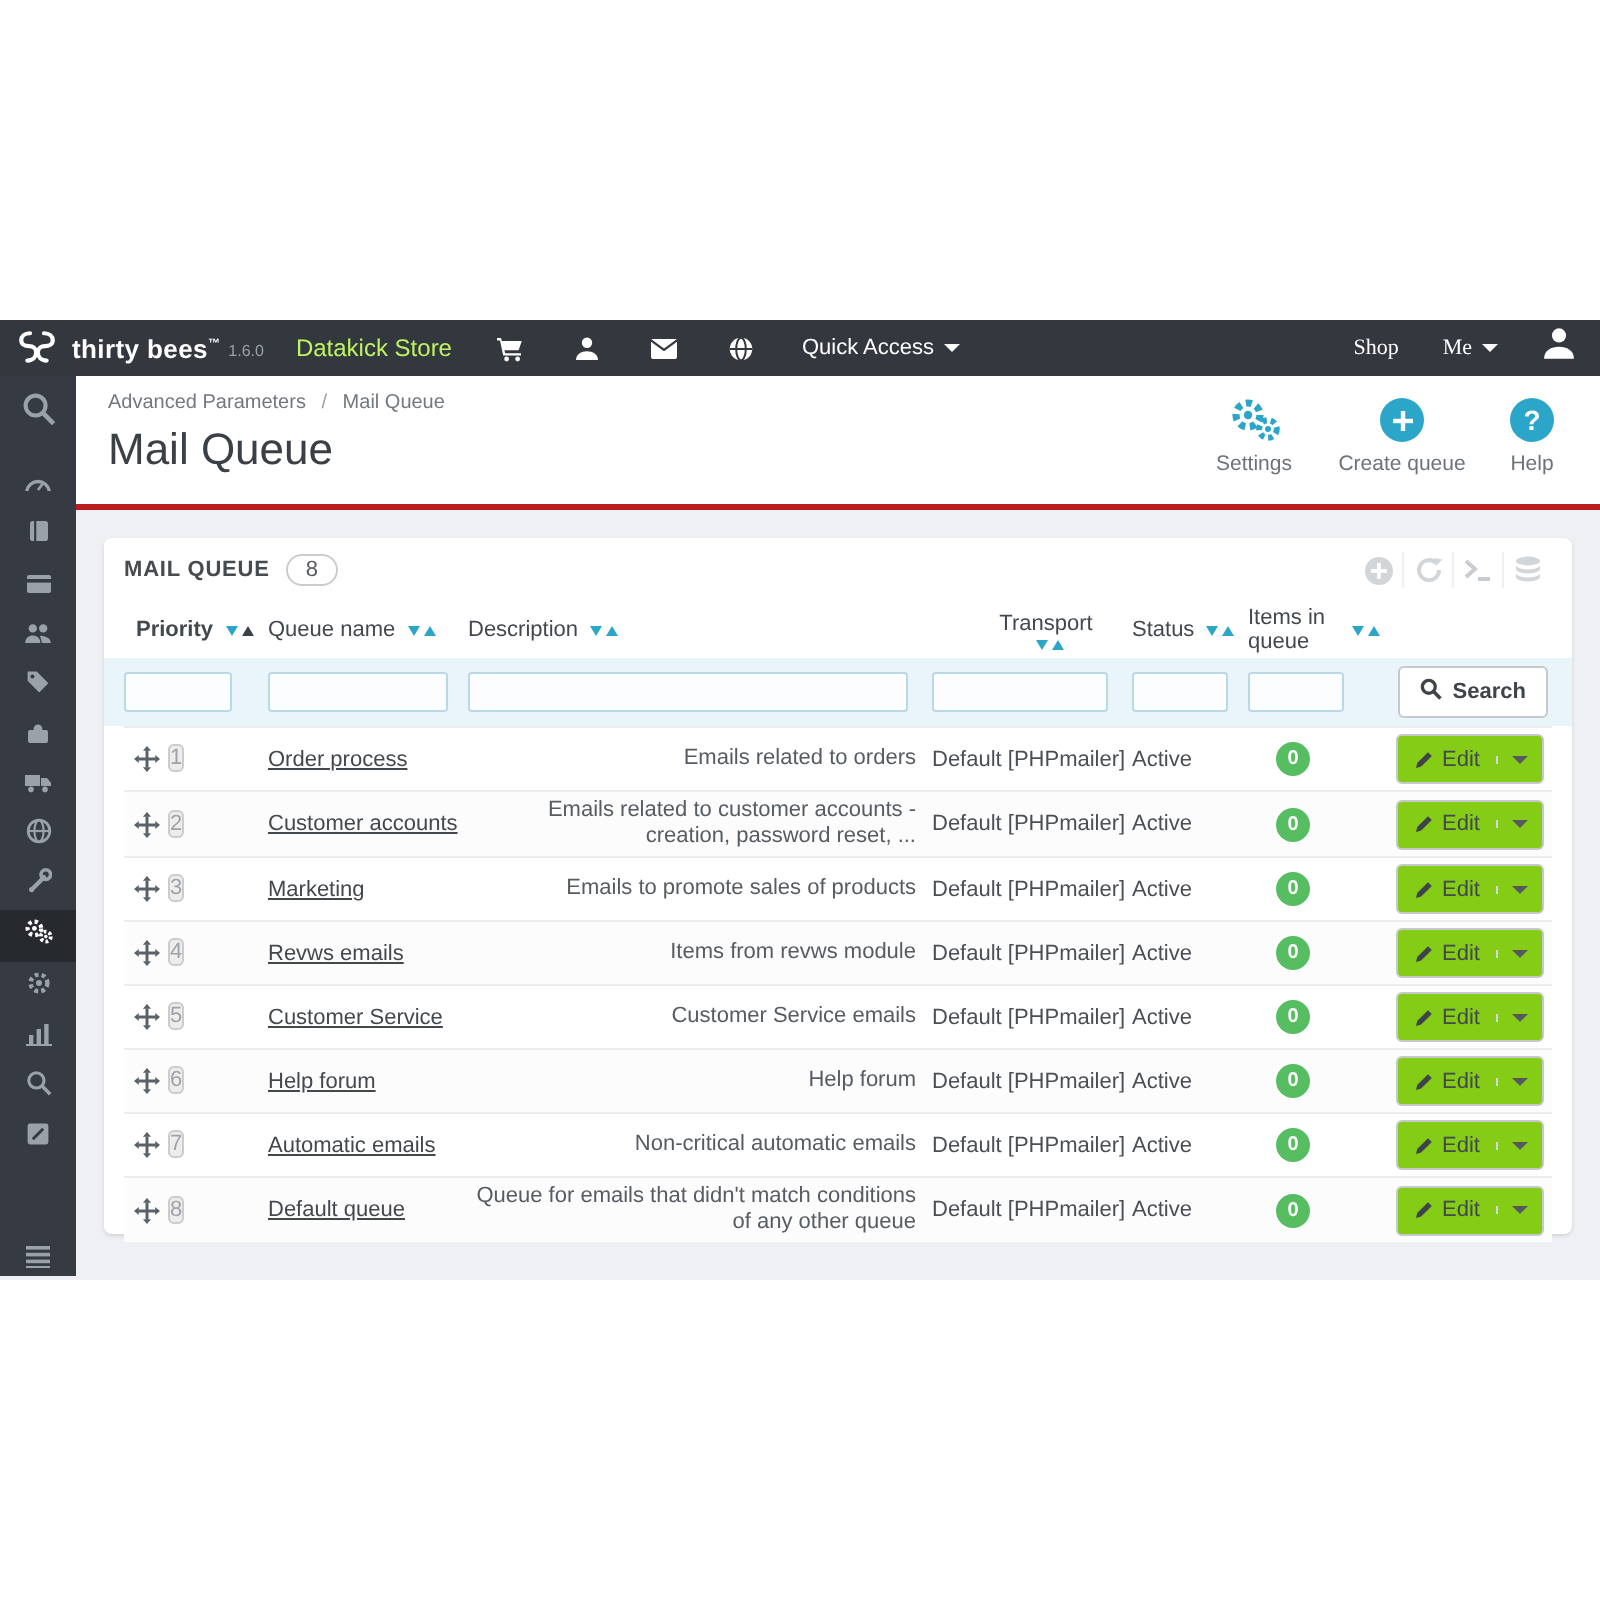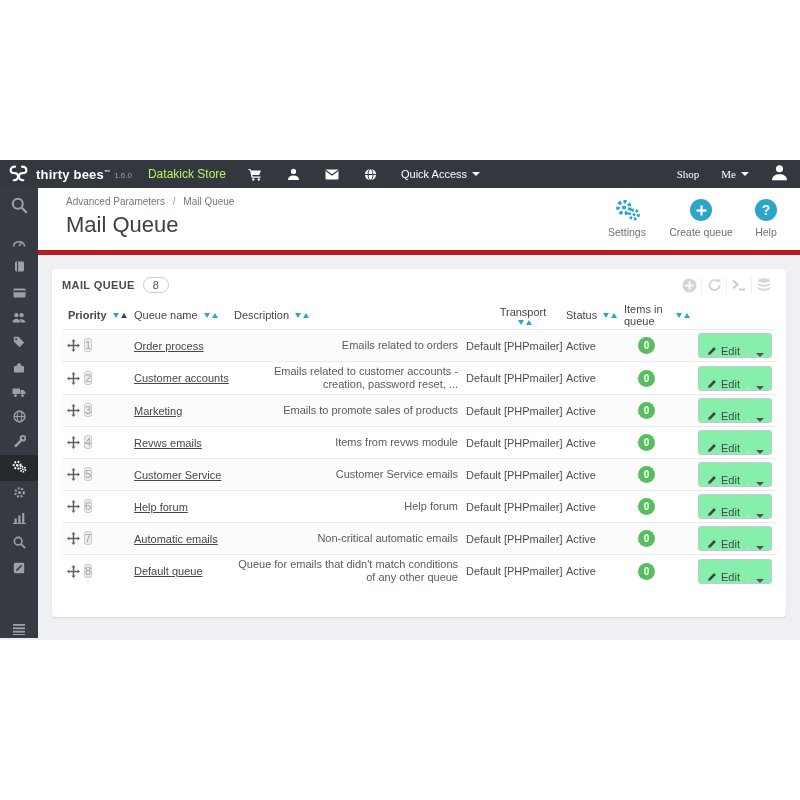--- a/index.html
+++ b/index.html
@@ -25,22 +25,22 @@
 
   
   .sidebar{position:absolute;top:28px;left:0;width:38px;bottom:2px;background:#363a42;}
   .side-item{height:25px;display:flex;align-items:center;justify-content:center;cursor:pointer;}
   .side-item.big{height:38px;margin-bottom:4px;}
   .side-item.active{background:#26292e;height:26px;}
   .side-spacer{height:36px;}
 
   
   .content{position:absolute;top:28px;left:38px;right:0;bottom:0;background:#eef0f3;}
-  .pageheader{background:#fff;height:67px;border-bottom:5px solid #b91c1c;position:relative;
-              padding:8px 0 0 28px;box-sizing:border-box;}
+  .pageheader{background:#fff;height:67px;border-bottom:3px solid #b91c1c;position:relative;
+              padding:8px 0 0 16px;box-sizing:border-box;}
   .breadcrumb{font-size:10px;color:#73787d;}
   .breadcrumb .sep{margin:0 5px;color:#9aa0a5;}
   .page-title{font-size:22px;font-weight:400;color:#3b4046;margin:5px 0 0 0;}
   .header-actions{position:absolute;top:9px;right:14px;display:flex;gap:16px;}
   .h-action{display:flex;flex-direction:column;align-items:center;width:58px;cursor:pointer;}
   .h-action .ico{height:26px;display:flex;align-items:center;justify-content:center;}
   .h-action .cap{font-size:10.5px;color:#6d7378;margin-top:3px;white-space:nowrap;}
   .circle-btn{width:22px;height:22px;border-radius:50%;background:#2ba6c9;color:#fff;
               display:flex;align-items:center;justify-content:center;font-size:14px;font-weight:bold;}
 
@@ -81,21 +81,21 @@
   .drow{border-top:1px solid #ececec;font-size:11px;color:#4a4f55;min-height:28px;
         padding:3px 0;box-sizing:border-box;}
   .drow:nth-child(odd){background:#fcfcfc;}
   .handle{display:flex;justify-content:center;cursor:move;}
   .prio-box{width:38px;height:19px;line-height:19px;text-align:center;background:#ededed;
             border:1px solid #ccc;border-radius:3px;color:#9da3a8;font-size:11px;}
   .cell-name{color:#43484e;text-decoration:underline;}
   .cell-desc{color:#565c62;line-height:13px;padding-right:8px;text-align:right;}
   .badge0{width:17px;height:17px;border-radius:50%;background:#56bd61;color:#fff;font-size:10px;
           display:flex;align-items:center;justify-content:center;margin-left:14px;font-weight:bold;}
-  .edit-btn{justify-self:end;display:inline-flex;align-items:flex-end;height:23px;background:#86efac;
+  .edit-btn{justify-self:end;display:inline-flex;align-items:center;height:23px;background:#84cc16;
             border:1px solid #c6c9cc;border-radius:3px;font-size:11px;color:#43484e;
             cursor:pointer;margin-right:4px;}
   .edit-main{display:flex;align-items:center;gap:4px;padding:0 8px;}
   .edit-caret{display:flex;align-items:center;padding:0 7px;border-left:1px solid #d5d8da;}
   .edit-caret .caret-e{width:0;height:0;border-left:4px solid transparent;
         border-right:4px solid transparent;border-top:4px solid #55595e;}
 </style>
 </head>
 <body>
 
@@ -390,20 +390,35 @@
         <span class="th">
           <span>Items in queue</span>
           <span class="sort">
                 <span class="s-dn"></span>
                 <span class="s-up"></span>
               </span>
         </span>
         <span></span>
       </div>
 
+      <div class="trow merged filter">
+        <span><input class="f-in" style="width: 54px;"></span>
+        <span><input class="f-in" style="width: 90px;"></span>
+        <span><input class="f-in" style="width: 220px;"></span>
+        <span><input class="f-in" style="width: 88px;"></span>
+        <span><input class="f-in" style="width: 48px;"></span>
+        <span><input class="f-in" style="width: 48px;"></span>
+        <button class="search-btn">
+          <span><svg width="11" height="11" viewBox="0 0 14 14">
+                  <circle cx="5.6" cy="5.6" r="4.1" fill="none" stroke="#3f444a" stroke-width="2.1"></circle>
+                  <line x1="8.8" y1="8.8" x2="13" y2="13" stroke="#3f444a" stroke-width="2.3"></line>
+                </svg></span>
+          <span>Search</span>
+        </button>
+      </div>
 
       <div class="trow drow">
         <span class="handle">
               <svg width="13" height="13" viewBox="0 0 14 14" fill="#5a6067">
                 <polygon points="7,0 9.2,2.6 4.8,2.6"></polygon>
                 <polygon points="7,14 4.8,11.4 9.2,11.4"></polygon>
                 <polygon points="0,7 2.6,4.8 2.6,9.2"></polygon>
                 <polygon points="14,7 11.4,9.2 11.4,4.8"></polygon>
                 <rect x="6.2" y="2.4" width="1.6" height="9.2"></rect>
                 <rect x="2.4" y="6.2" width="9.2" height="1.6"></rect>

